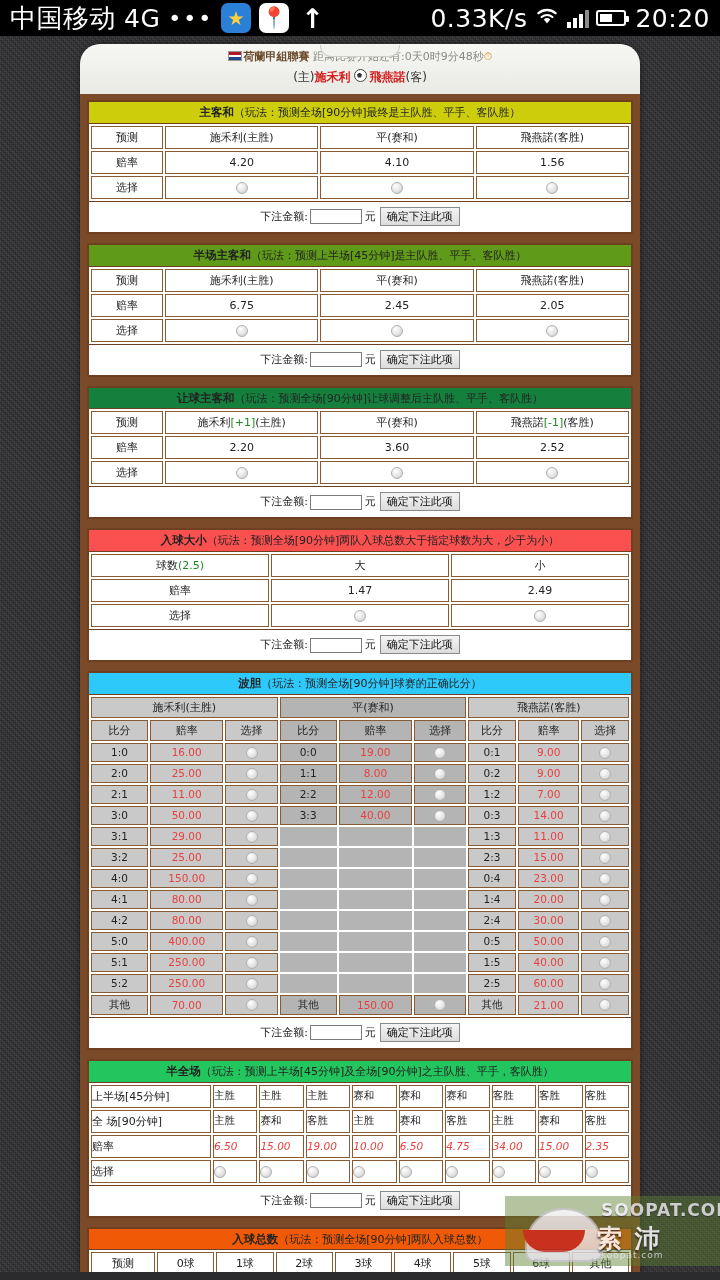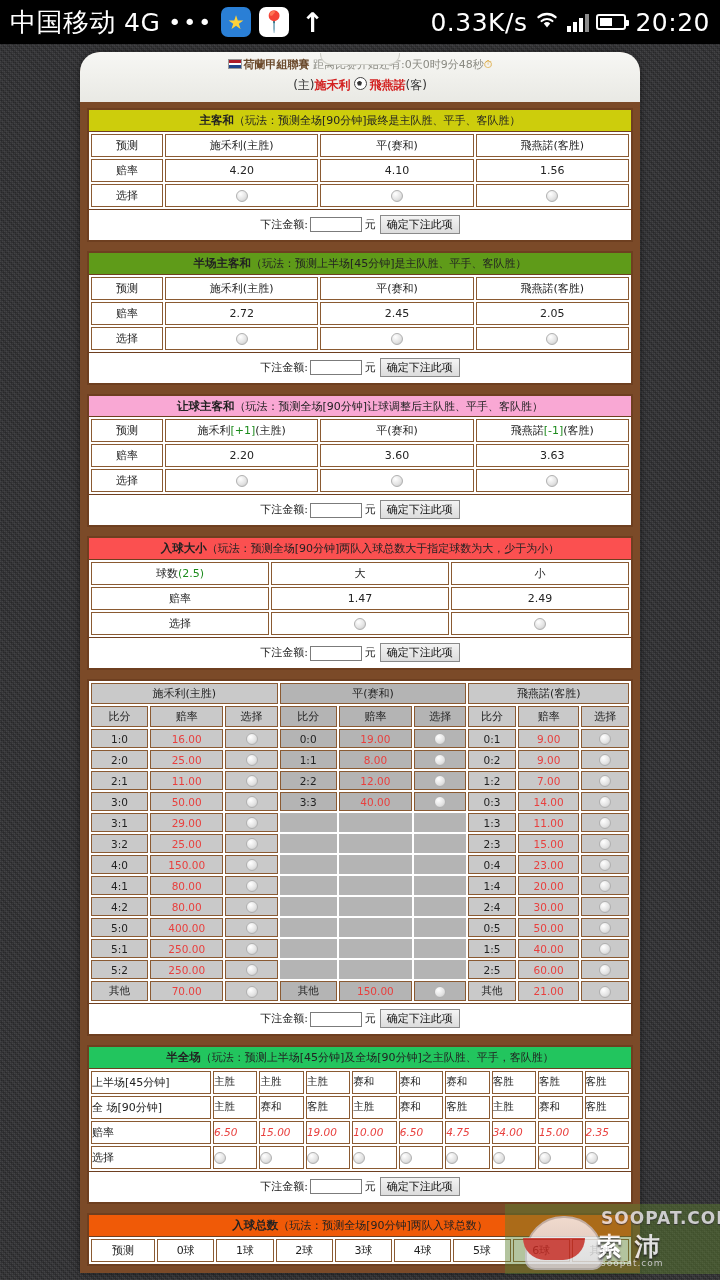--- a/index.html
+++ b/index.html
@@ -3,21 +3,21 @@
 <meta charset="utf-8">
 <style>
   html,body{margin:0;padding:0;}
   body{
     width:720px;height:1280px;overflow:hidden;
     font-family:"DejaVu Sans","Liberation Sans",sans-serif;
     background:#2b2b2d;
   }
   
   .statusbar{
-    height:44px;width:720px;background:#000;color:#fff;
+    height:36px;width:720px;background:#000;color:#fff;
     display:flex;align-items:center;box-sizing:border-box;padding:0 10px;
     font-size:25px;letter-spacing:.5px;
   }
   .sb-left{display:flex;align-items:center;gap:8px;flex:0 0 auto;}
   .sb-carrier{font-size:26px;}
   .sb-4g{font-size:25px;}
   .sb-dots{font-size:22px;letter-spacing:2px;}
   .app-ic{width:30px;height:30px;border-radius:7px;display:inline-flex;
           align-items:center;justify-content:center;font-size:19px;line-height:1;}
   .ic-star{background:#2a7fd6;color:#ffd23b;}
@@ -94,21 +94,21 @@
     box-sizing:border-box;
   }
   .block:last-child{margin-bottom:0;}
   .blk-title{
     text-align:center;font-size:11px;color:#222;padding:3px 2px;
     border-bottom:1px solid #6e3f20;line-height:1.25;white-space:nowrap;overflow:hidden;
   }
   .blk-title b{font-size:11.5px;text-align:right;}
   .t-yellow{background:#cdcd0c;}
   .t-green{background:#5f9b19;}
-  .t-orange{background:#f9a8d4;}
+  .t-orange{background:#15803d;}
   .t-red{background:#fb5050;}
   .t-cyan{background:#2ec9fb;}
   .t-magenta{background:#22c55e;}
   .t-dorange{background:#f05a07;}
 
   table.bt{border-collapse:separate;border-spacing:2px;width:100%;background:#fff;
            table-layout:fixed;}
   table.bt td{
     border:1px solid #8a5a32;background:#fff;text-align:center;
     font-size:11px;color:#222;padding:3px 1px;height:14px;
@@ -267,21 +267,21 @@
         <table class="bt">
           <tbody>
               <tr>
             <td class="lbl">预测</td>
             <td>施禾利(主胜)</td>
             <td>平(赛和)</td>
             <td>飛燕諾(客胜)</td>
           </tr>
           <tr>
             <td class="lbl">赔率</td>
-            <td class="odd">2.72</td>
+            <td class="odd">6.75</td>
             <td class="odd">2.45</td>
             <td class="odd">2.05</td>
           </tr>
           <tr>
             <td class="lbl">选择</td>
             <td><span class="radio"></span></td>
             <td><span class="radio"></span></td>
             <td><span class="radio"></span></td>
           </tr>
         </tbody>
@@ -300,21 +300,21 @@
               <tr>
             <td class="lbl">预测</td>
             <td><span>施禾利</span><span class="hcp">[+1]</span><span>(主胜)</span></td>
             <td>平(赛和)</td>
             <td><span>飛燕諾</span><span class="hcp">[-1]</span><span>(客胜)</span></td>
           </tr>
           <tr>
             <td class="lbl">赔率</td>
             <td class="odd">2.20</td>
             <td class="odd">3.60</td>
-            <td class="odd">3.63</td>
+            <td class="odd">2.52</td>
           </tr>
           <tr>
             <td class="lbl">选择</td>
             <td><span class="radio"></span></td>
             <td><span class="radio"></span></td>
             <td><span class="radio"></span></td>
           </tr>
         </tbody>
           </table>
         <div class="betbar">
@@ -344,20 +344,23 @@
             <td><span class="radio"></span></td>
           </tr>
         </tbody>
           </table>
         <div class="betbar">
           <span>下注金额:</span><input class="amt" type="text" style=""><span class="yuan">元</span><button>确定下注此项</button>
         </div>
       </div>
 
       <div class="block">
+        <div class="blk-title t-cyan">
+          <b>波胆</b><span>（玩法：预测全场[90分钟]球赛的正确比分）</span>
+        </div>
         <table class="sc">
           <colgroup>
             <col style="width:12%">
               <col style="width:15.5%">
               <col style="width:11%">
             <col style="width:12%">
               <col style="width:15.5%">
               <col style="width:11%">
             <col style="width:10%">
               <col style="width:13%">

